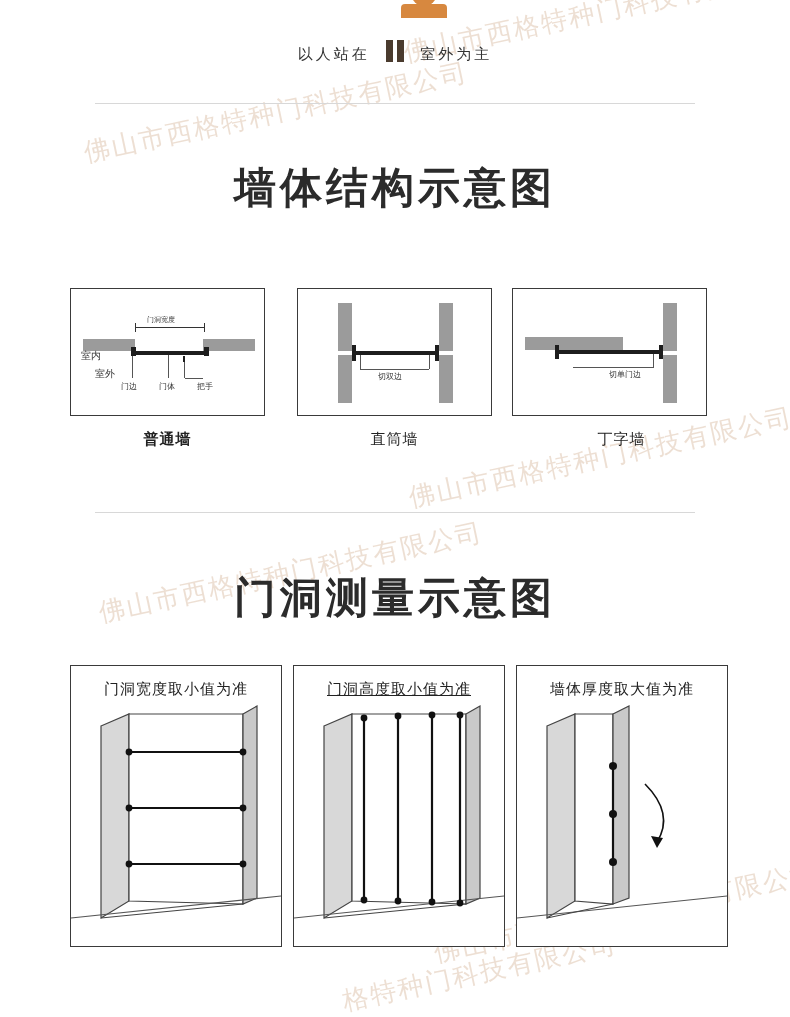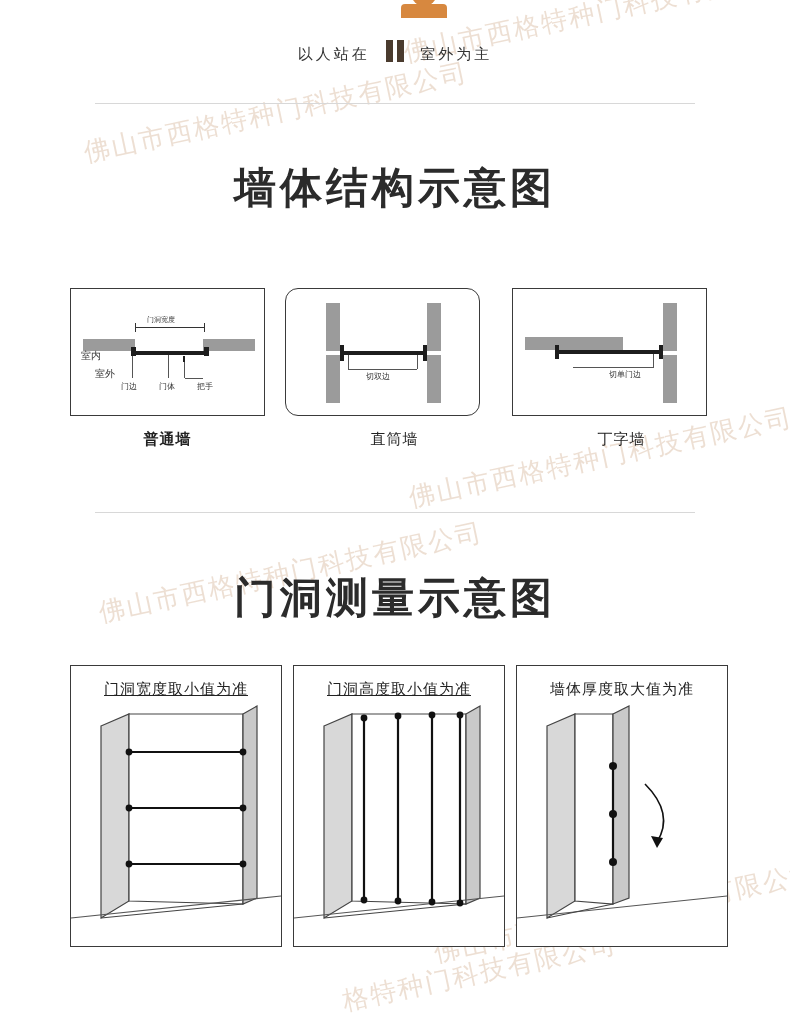--- a/index.html
+++ b/index.html
@@ -119,21 +119,21 @@
 
   
   .panel {
     position: absolute;
     border: 1px solid #3a3a3a;
     box-sizing: border-box;
     background: #fff;
   }
   .wall-panel { top: 288px; width: 195px; height: 128px; }
   .wp1 { left: 70px; }
-  .wp2 { left: 285px; border-radius: 13px; }
+  .wp2 { left: 297px; }
   .wp3 { left: 512px; }
 
   .panel-caption {
     position: absolute;
     top: 430px;
     width: 195px;
     text-align: center;
     font-size: 15px;
     color: #222;
     letter-spacing: 1px;
@@ -157,21 +157,21 @@
 
   .meas-caption {
     position: absolute;
     top: 680px;
     width: 212px;
     text-align: center;
     font-size: 15px;
     color: #222;
     letter-spacing: 1px;
   }
-  .mc1 { left: 70px; text-decoration: underline; }
+  .mc1 { left: 70px; }
   .mc2 { left: 293px; text-decoration: underline; }
   .mc3 { left: 516px; }
 </style>
 </head>
 <body>
 
 <div class="watermark wm1">佛山市西格特种门科技有限公司</div>
 <div class="watermark wm2">佛山市西格特种门科技有限公司</div>
 <div class="watermark wm3">佛山市西格特种门科技有限公司</div>
 <div class="watermark wm4">佛山市西格特种门科技有限公司</div>

